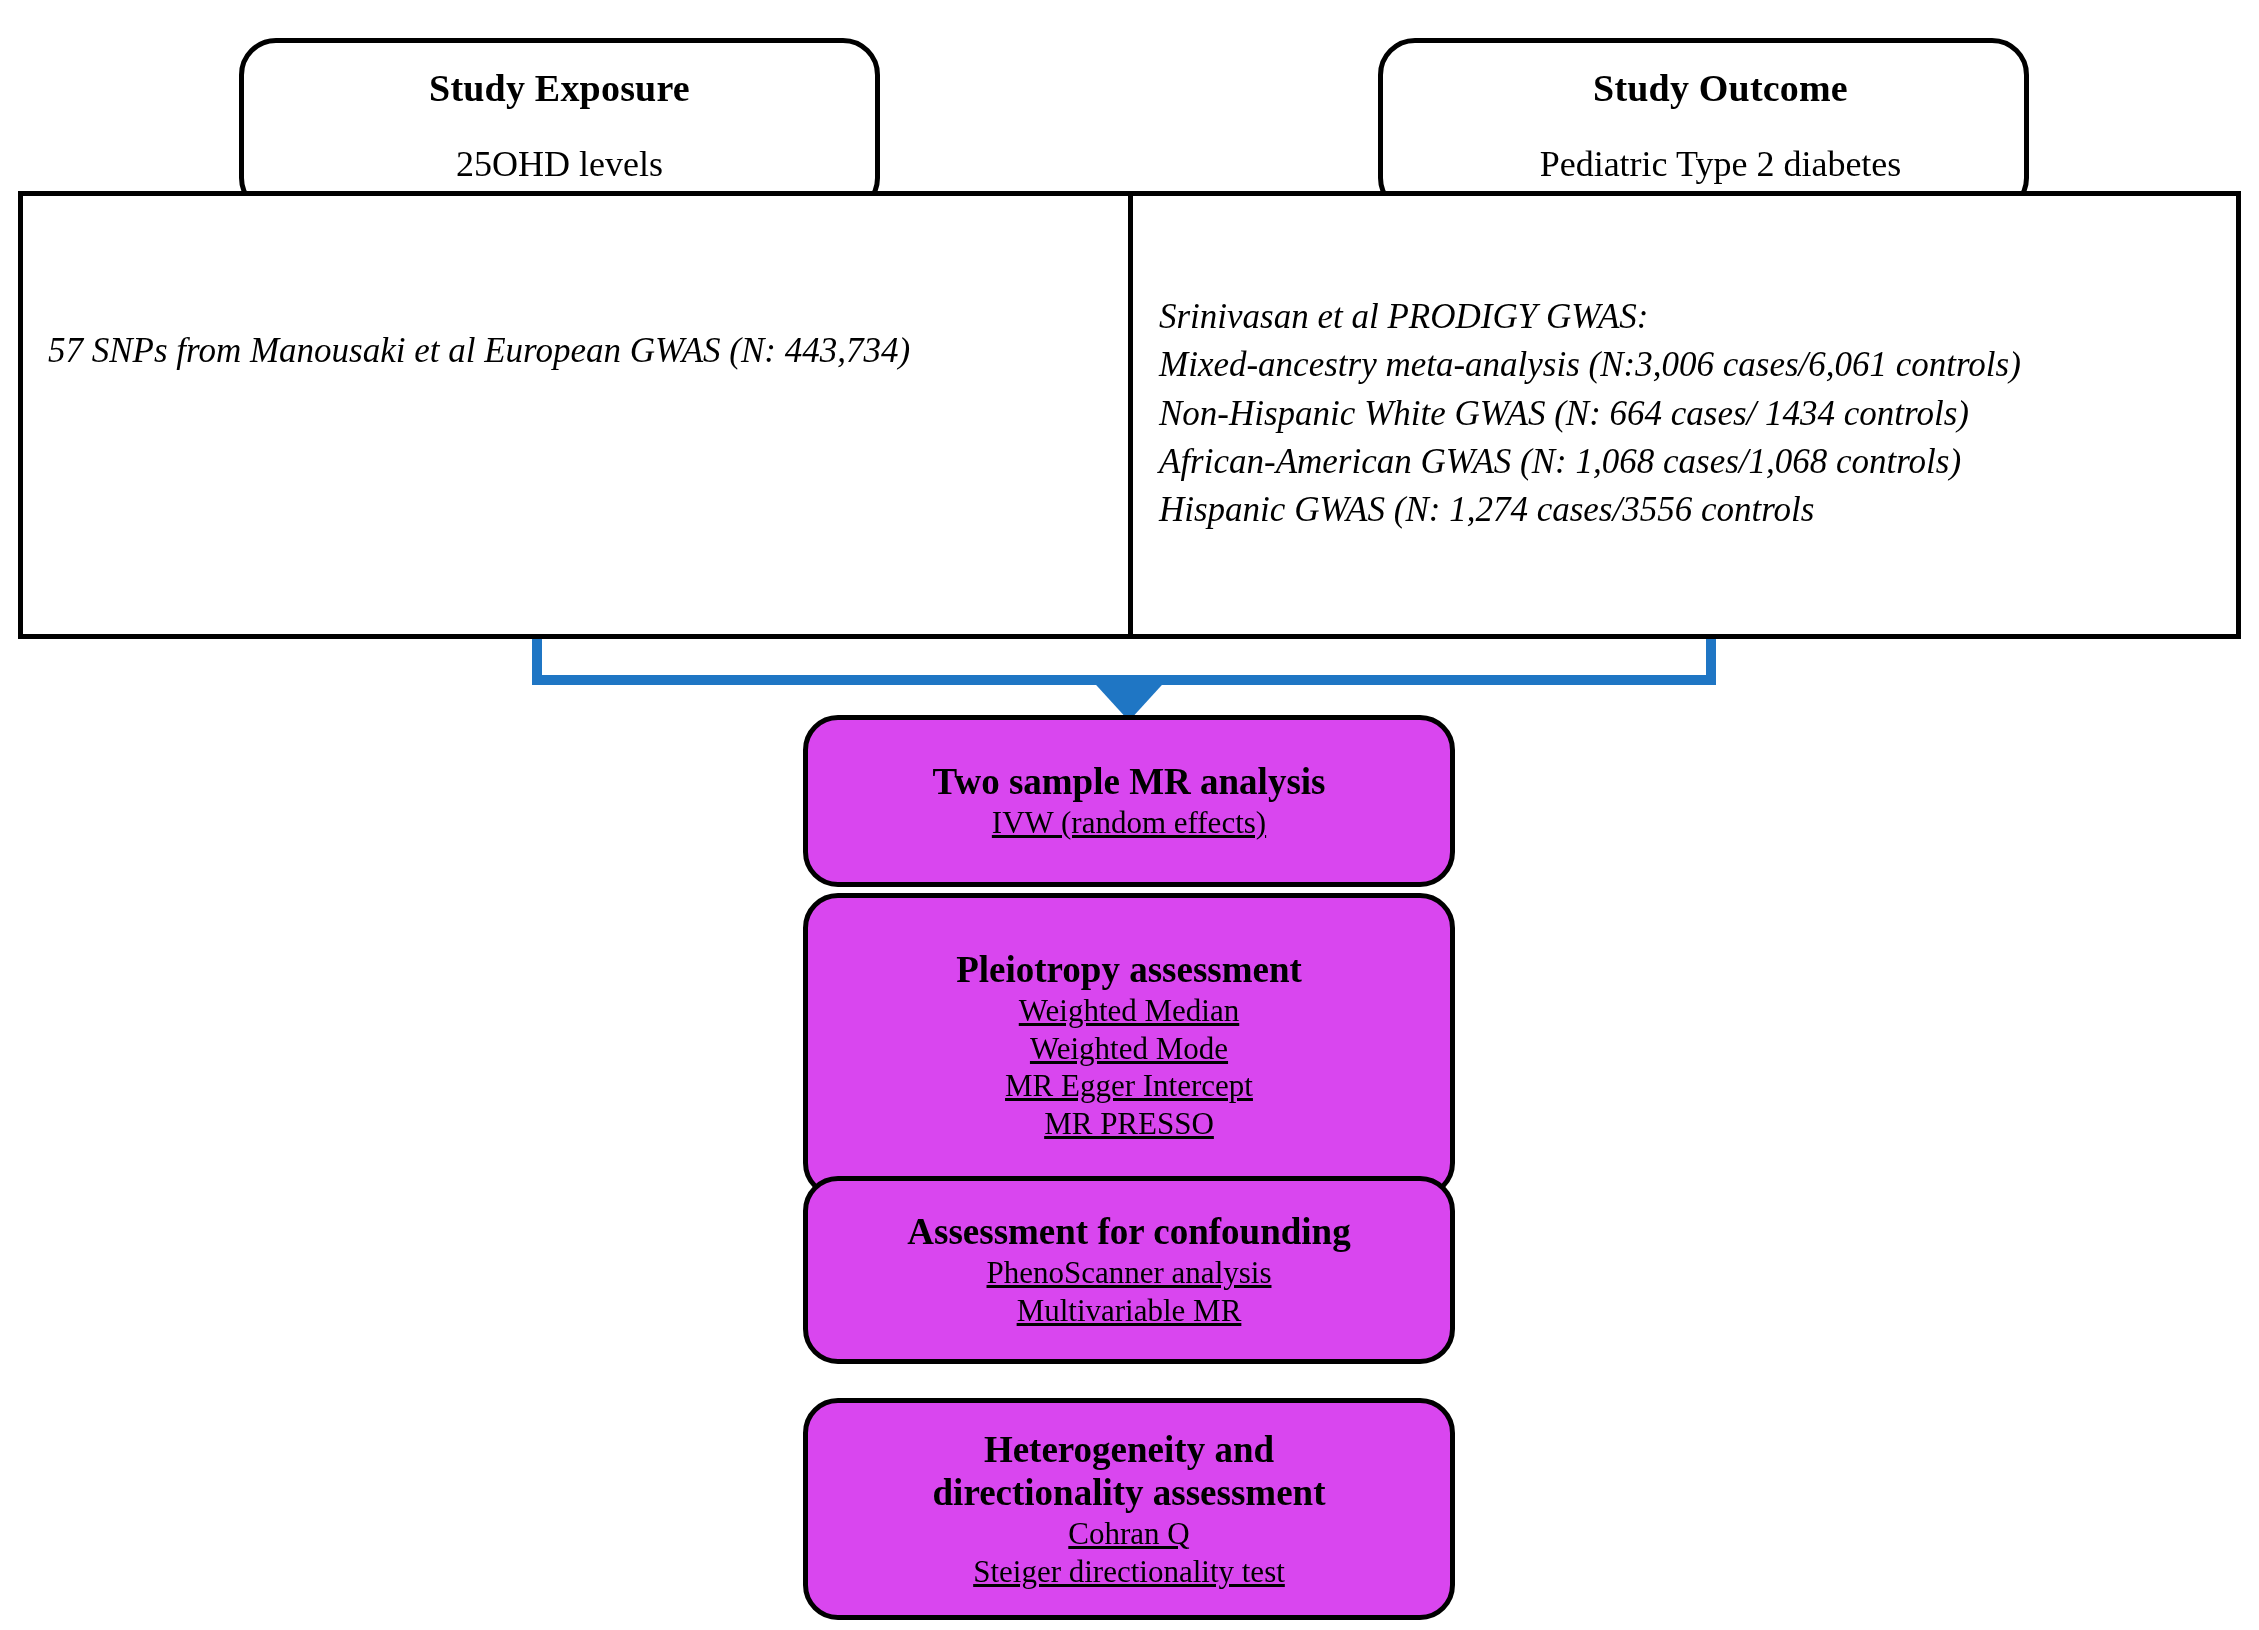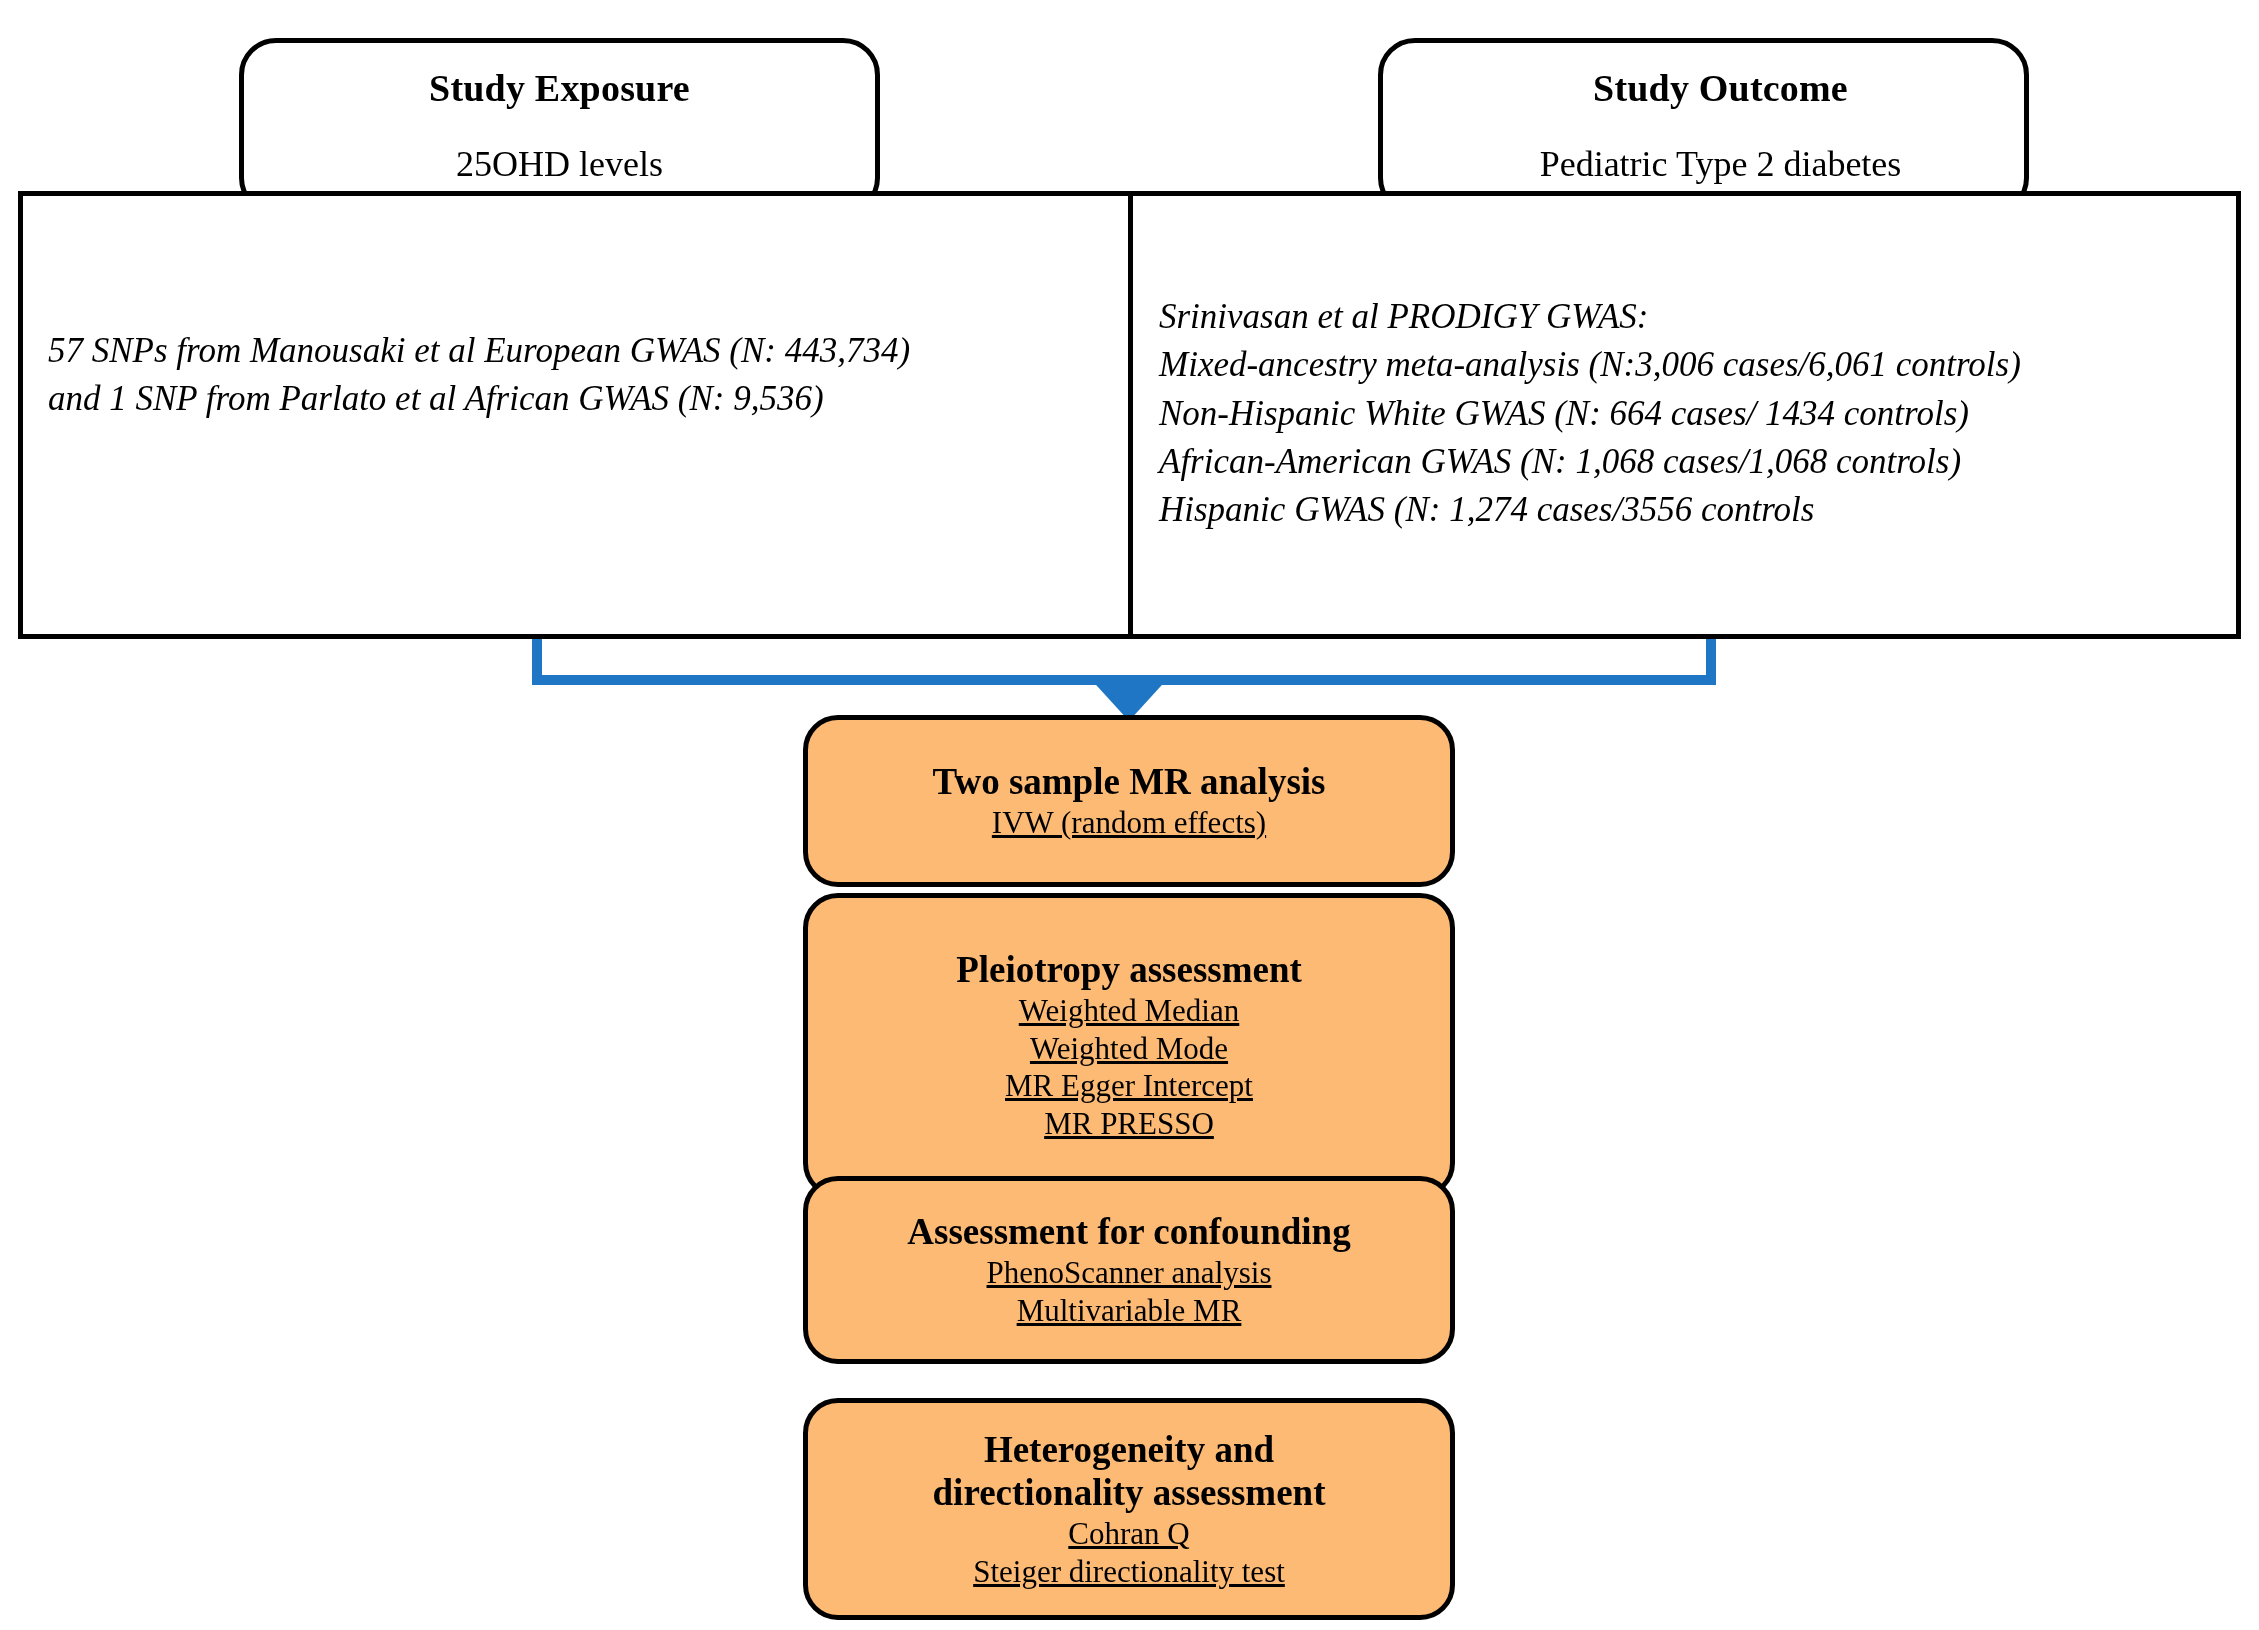--- a/index.html
+++ b/index.html
@@ -83,21 +83,21 @@
     border-right: 42px solid transparent;
     border-top: 46px solid #1F76C4;
   }
 
   
   .stack-box {
     position: absolute;
     box-sizing: border-box;
     border: 5.3px solid #000000;
     border-radius: 35px;
-    background: #fdba74;
+    background: #d946ef;
     display: flex;
     flex-direction: column;
     align-items: center;
     justify-content: center;
     text-align: center;
     padding: 0 16px;
   }
   .sb-title {
     font-weight: bold;
     font-size: 37px;
@@ -123,21 +123,20 @@
     <div class="hdr-title">Study Outcome</div>
     <div class="hdr-sub">Pediatric Type 2 diabetes</div>
   </div>
 
   <div class="panel" style="left:17.6px; top:191px; width:2223px; height:448px;"></div>
 
   <div class="panel-divider" style="left:1128px; top:191px; width:5.3px; height:448px;"></div>
 
   <div class="panel-col" style="left:48px; top:239px; width:1067px; height:369px;">
     <div class="para tight" style="margin-top:88px;">57 SNPs from Manousaki et al European GWAS (N: 443,734)</div>
-    <div class="para tight">and 1 SNP from Parlato et al African GWAS (N: 9,536)</div>
   </div>
 
   <div class="panel-col" style="left:1159px; top:239px; width:1067px; height:369px;">
     <div class="para tight" style="margin-top:54px;">Srinivasan et al PRODIGY GWAS:</div>
     <div class="para tight">Mixed-ancestry meta-analysis (N:3,006 cases/6,061 controls)</div>
     <div class="para tight">Non-Hispanic White GWAS (N: 664 cases/ 1434 controls)</div>
     <div class="para tight">African-American GWAS (N: 1,068 cases/1,068 controls)</div>
     <div class="para tight">Hispanic GWAS (N: 1,274 cases/3556 controls</div>
   </div>
 

